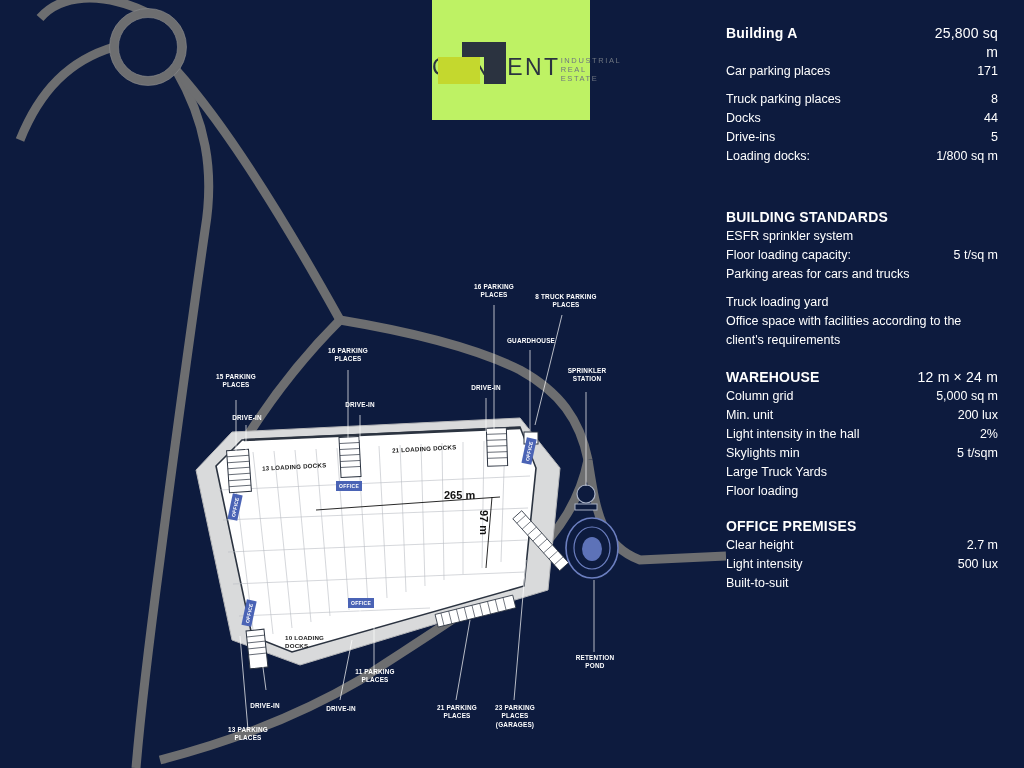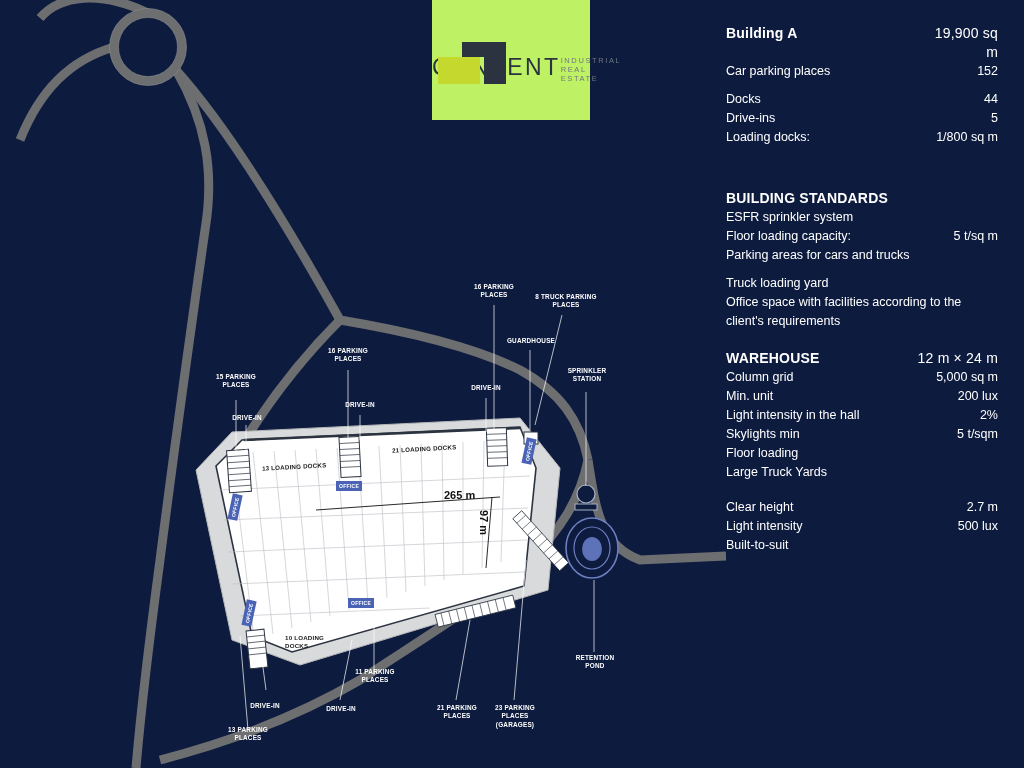--- a/index.html
+++ b/index.html
@@ -344,28 +344,32 @@
       <div class="sq-dark-right"></div>
     </div>
     <div class="logo-title">CONTENT</div>
     <div class="logo-sub">INDUSTRIAL REAL ESTATE</div>
   </div>
 
   <div class="specs">
 
     <div class="spec-row spec-head">
       <span class="k">Building A</span>
-      <span class="v" style="max-width:70px;">19,900 sq m</span>
+      <span class="v" style="max-width:70px;">25,800 sq m</span>
     </div>
 
     <div class="spec-row">
       <span class="k">Car parking places</span>
-      <span class="v" style="align-self:flex-end;">152</span>
+      <span class="v" style="align-self:flex-end;">171</span>
     </div>
     <div class="spec-gap-sm"></div>
+    <div class="spec-row">
+      <span class="k">Truck parking places</span>
+      <span class="v">8</span>
+    </div>
     <div class="spec-row">
       <span class="k">Docks</span>
       <span class="v">44</span>
     </div>
     <div class="spec-row">
       <span class="k">Drive-ins</span>
       <span class="v">5</span>
     </div>
     <div class="spec-row">
       <span class="k">Loading docks:</span>
@@ -410,30 +414,34 @@
     </div>
     <div class="spec-row">
       <span class="k">Light intensity in the hall</span>
       <span class="v">2%</span>
     </div>
     <div class="spec-row">
       <span class="k">Skylights min</span>
       <span class="v">5 t/sqm</span>
     </div>
     <div class="spec-row">
+      <span class="k">Large Truck Yards</span>
+      <span class="v"></span>
+    </div>
+    <div class="spec-row">
       <span class="k">Floor loading</span>
       <span class="v"></span>
     </div>
-    <div class="spec-row">
-      <span class="k">Large Truck Yards</span>
-      <span class="v"></span>
-    </div>
 
     <div class="spec-gap" style="height:16px;"></div>
 
+    <div class="spec-row spec-head">
+      <span class="k">OFFICE PREMISES</span>
+      <span class="v"></span>
+    </div>
     <div class="spec-row">
       <span class="k">Clear height</span>
       <span class="v">2.7 m</span>
     </div>
     <div class="spec-row">
       <span class="k">Light intensity</span>
       <span class="v">500 lux</span>
     </div>
     <div class="spec-row">
       <span class="k">Built-to-suit</span>

